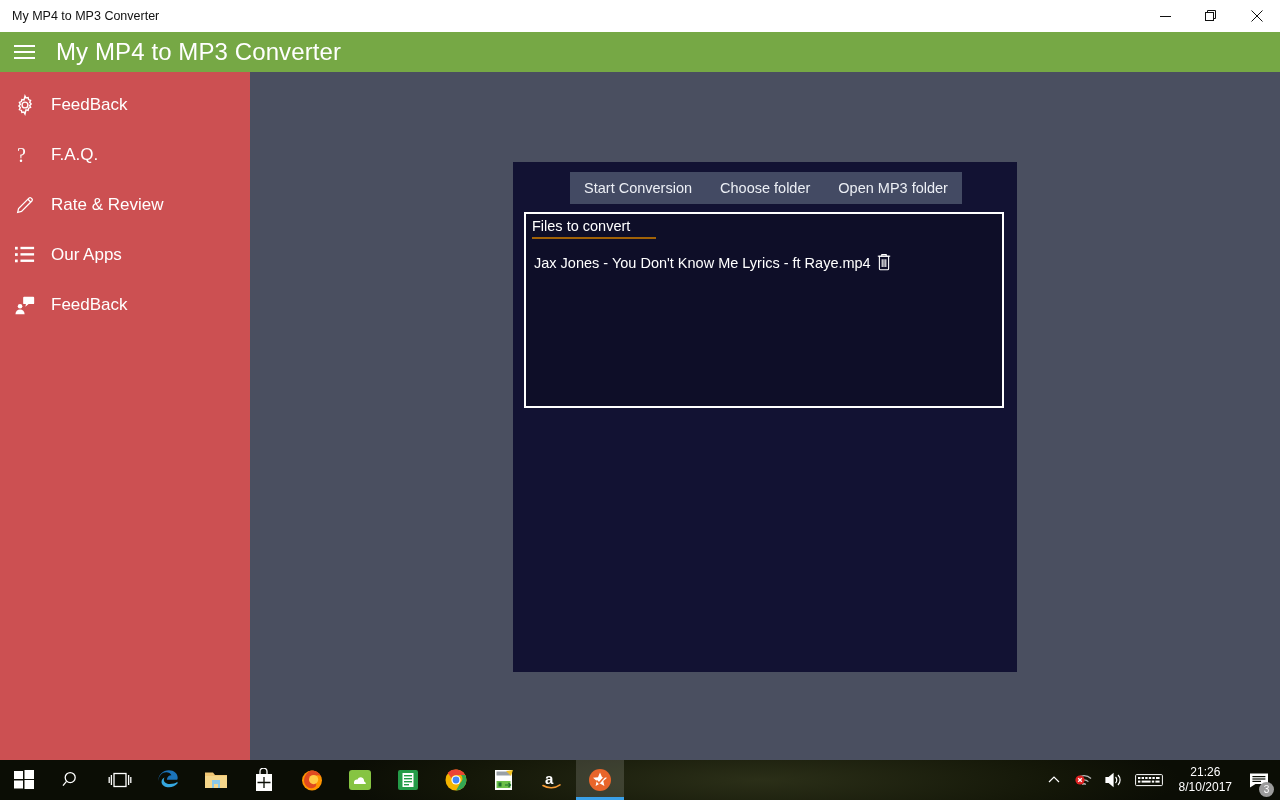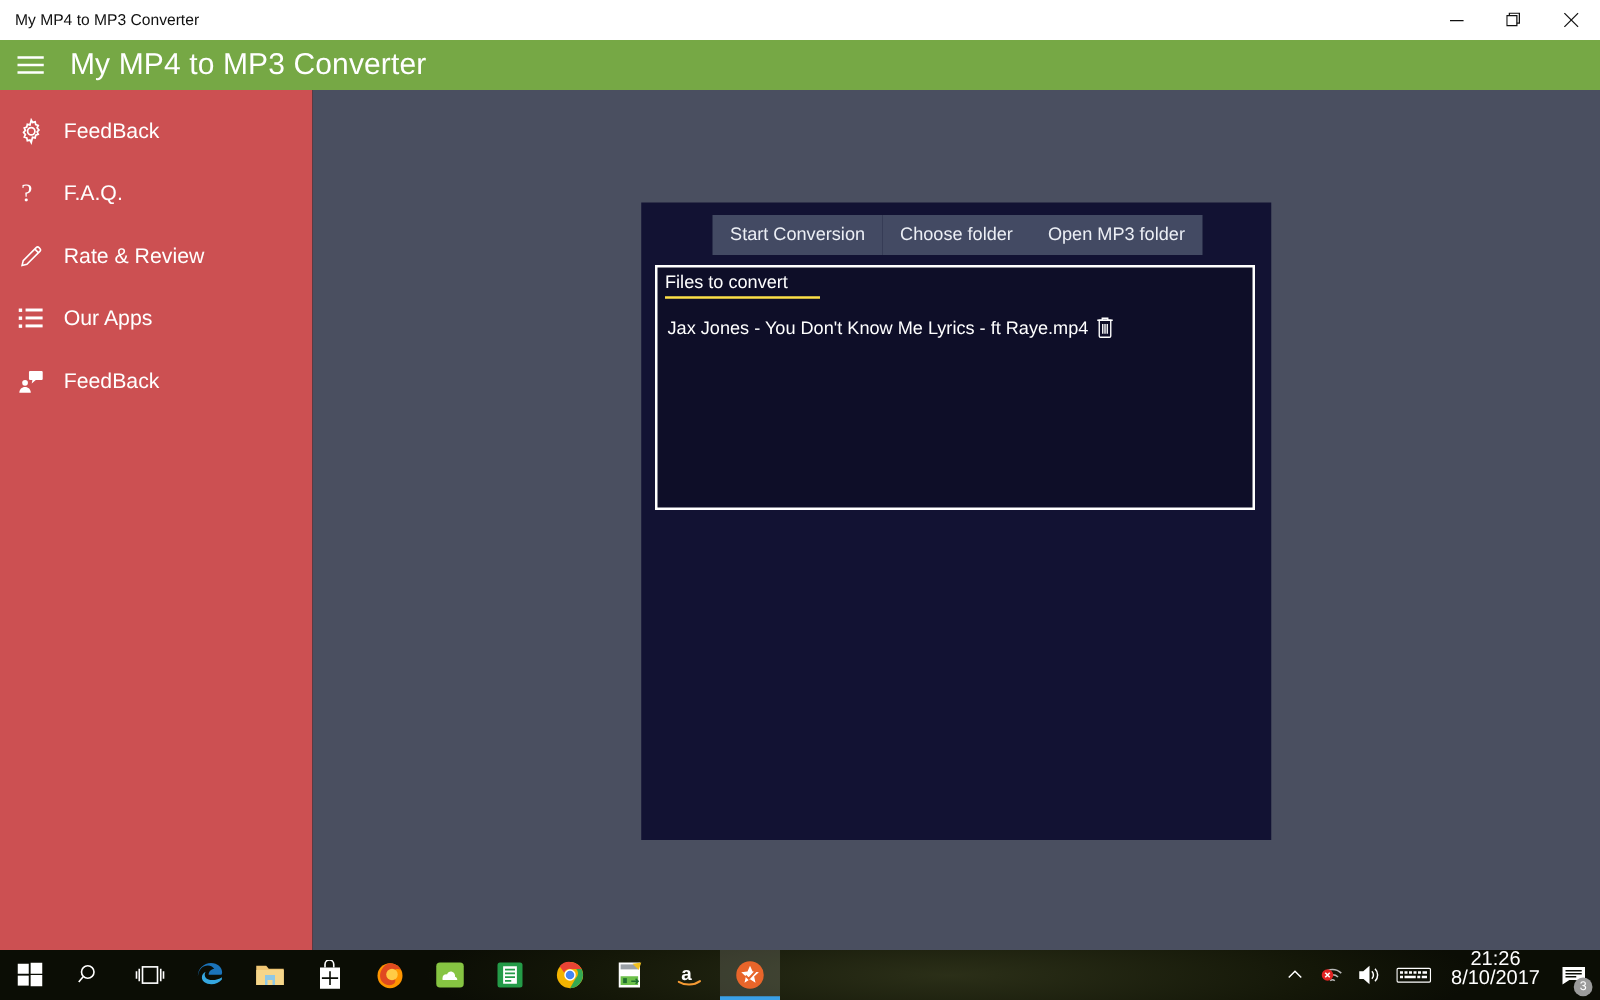--- a/index.html
+++ b/index.html
@@ -129,21 +129,21 @@
     width: 480px; height: 196px;
     background: #0e0e28;
     border: 2px solid #ffffff;
     box-sizing: border-box;
     overflow: hidden;
   }
   .listbox-legend {
     position: absolute; left: 6px; top: 4px;
     font-size: 14.5px; color: #ffffff;
     padding-bottom: 3px;
-    border-bottom: 2px solid #fde047;
+    border-bottom: 2px solid #a16207;
     padding-right: 26px;
     white-space: nowrap;
   }
   .file-row {
     position: absolute; left: 8px; top: 39px;
     display: flex; align-items: flex-end;
     color: #ffffff;
     font-size: 14.5px;
     white-space: nowrap;
   }
@@ -182,23 +182,23 @@
     display: flex; align-items: center; height: 40px;
     padding-right: 4px;
   }
   .tray-icon {
     width: 30px; height: 40px;
     display: flex; align-items: center; justify-content: center;
     color: #ffffff;
   }
   .tray-icon.wide { width: 40px; }
   .clock {
-    color: #ffffff; font-size: 16px; line-height: 15px;
+    color: #ffffff; font-size: 12px; line-height: 15px;
     text-align: center; padding: 0 10px;
-    display: flex; flex-direction: column; justify-content: flex-start;
+    display: flex; flex-direction: column; justify-content: center;
     height: 40px;
   }
   .notif {
     width: 34px; height: 40px; position: relative;
     display: flex; align-items: center; justify-content: center;
     color: #ffffff;
   }
   .notif-badge {
     position: absolute; right: 2px; bottom: 3px;
     width: 15px; height: 15px; border-radius: 50%;

